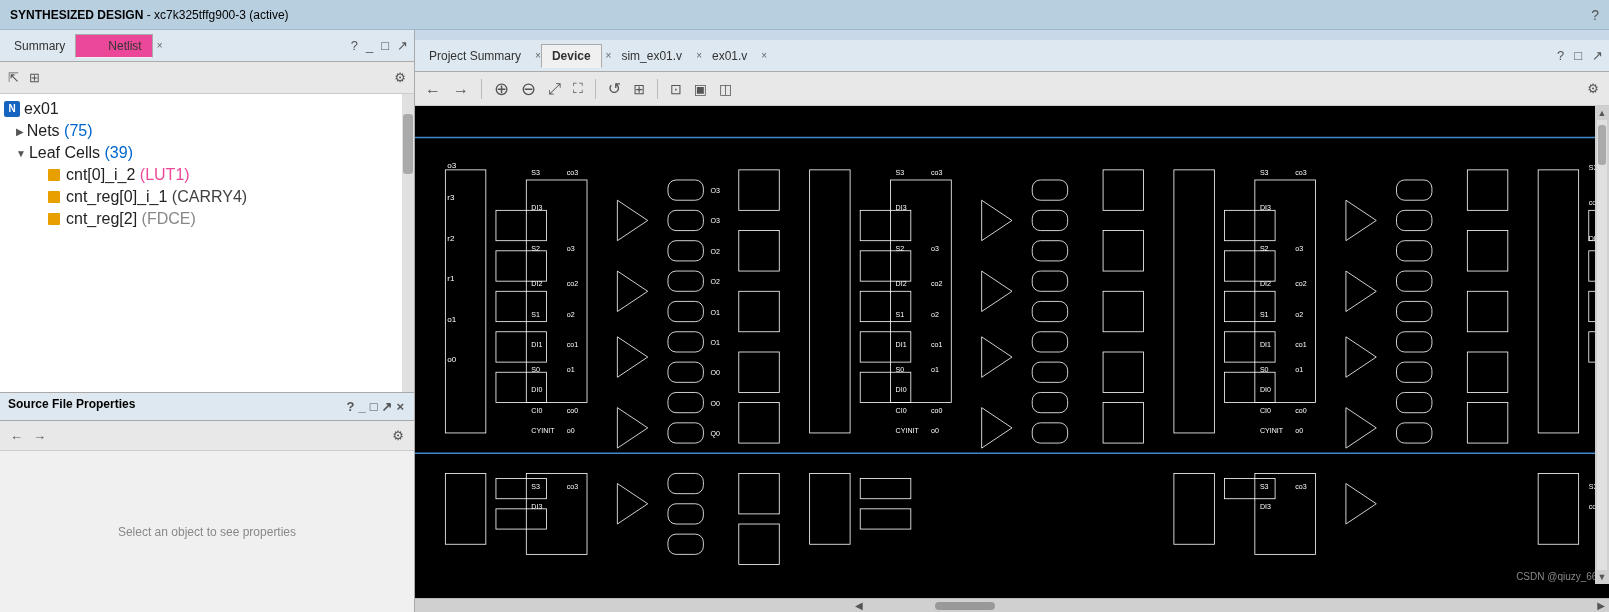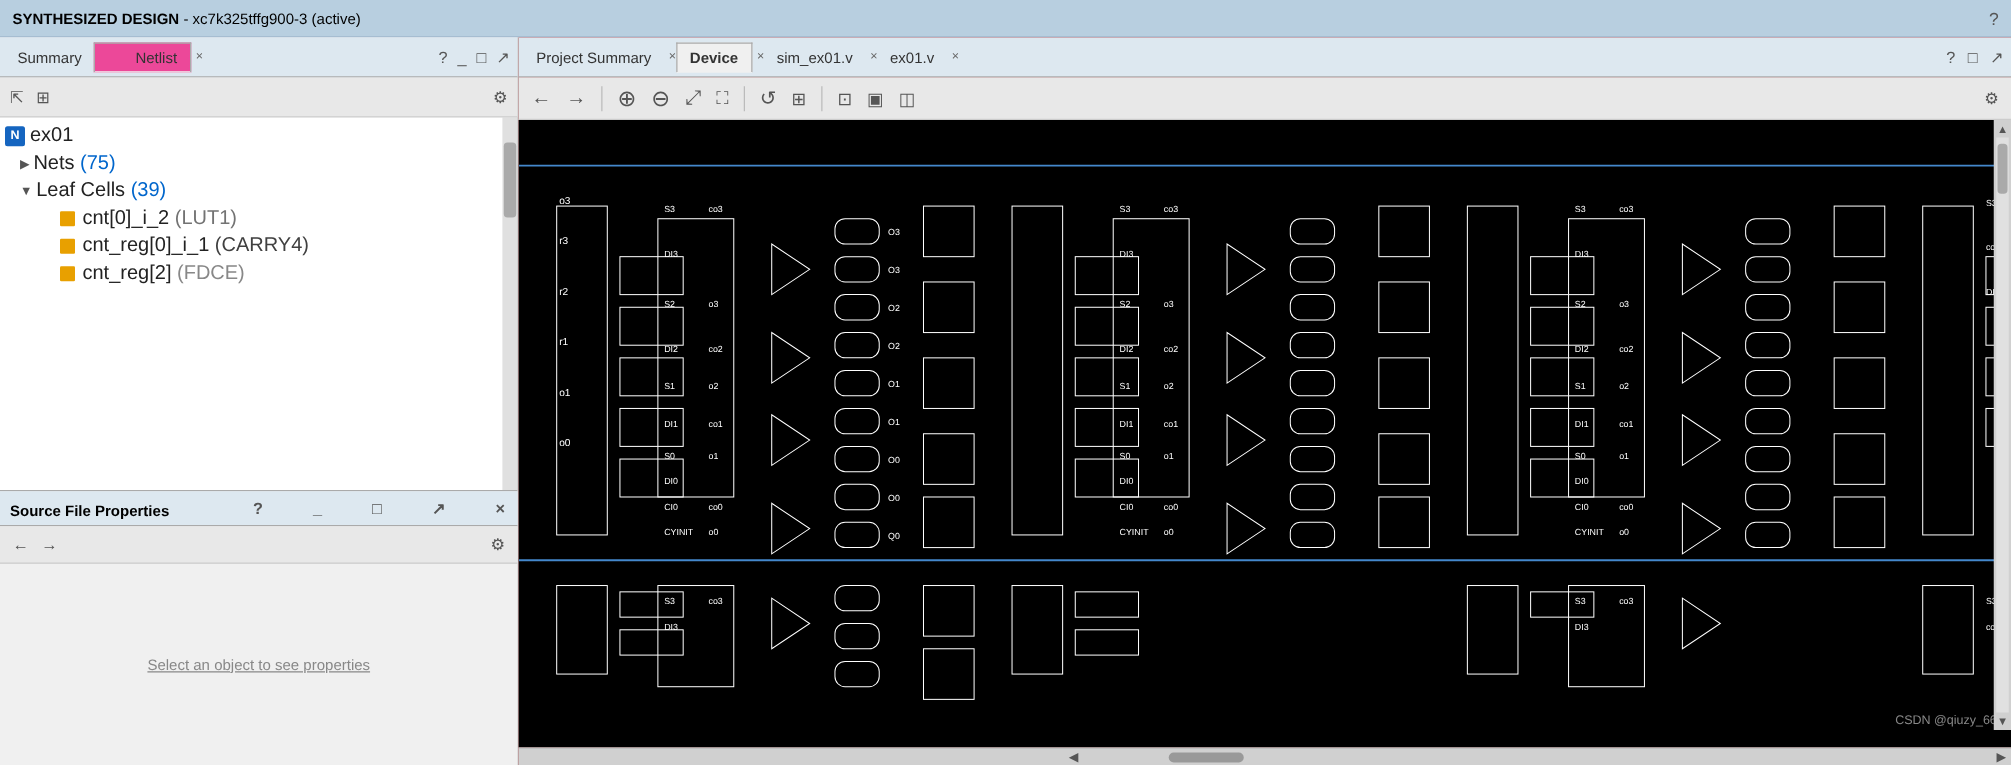--- a/index.html
+++ b/index.html
@@ -107,55 +107,54 @@
     
     #source-props {
       height: 220px;
       border-top: 1px solid #aaa;
       background: #f0f0f0;
       display: flex;
       flex-direction: column;
     }
     #source-props-header {
       display: flex;
-      align-items: flex-end;
+      align-items: flex-start;
       padding: 4px 8px;
       background: #dde8f0;
       border-bottom: 1px solid #aaa;
       font-weight: bold;
       font-size: 12px;
       height: 28px;
-      gap: 36px;
     }
     #source-props-header .header-label { flex: 1; }
     #source-props-toolbar {
       display: flex;
       align-items: center;
       padding: 4px 8px;
       background: #e8e8e8;
       border-bottom: 1px solid #ccc;
       gap: 6px;
       height: 30px;
     }
     #source-props-content {
       flex: 1;
       display: flex;
       align-items: center;
       justify-content: center;
       color: #888;
       font-size: 12px;
-      text-decoration: underline;
     }
 
     
     #right-panel {
       flex: 1;
       display: flex;
       flex-direction: column;
-      background: #b91c1c;
+      background: #15803d;
+      margin-top: 10px;
     }
 
     
     #main-tabs {
       display: flex;
       align-items: center;
       background: #dde8f0;
       border-bottom: 1px solid #aaa;
       padding: 0 4px;
       height: 32px;
@@ -353,21 +352,21 @@
           <span class="tree-label">Nets <span class="count">(75)</span></span>
         </div>
 
         <div class="tree-item tree-indent-1">
           <span class="tree-expand">▼</span>
           <span class="tree-label">Leaf Cells <span class="count">(39)</span></span>
         </div>
 
         <div class="tree-item tree-indent-3">
           <span class="tree-icon-orange"></span>
-          <span class="tree-label">cnt[0]_i_2 <span style="color:#737373">(LUT1)</span></span>
+          <span class="tree-label">cnt[0]_i_2 <span style="color:#ec4899">(LUT1)</span></span>
         </div>
 
 
         <div class="tree-item tree-indent-3">
           <span class="tree-icon-orange"></span>
           <span class="tree-label">cnt_reg[0]_i_1 <span style="color:#404040">(CARRY4)</span></span>
         </div>
 
 
         <div class="tree-item tree-indent-3">

